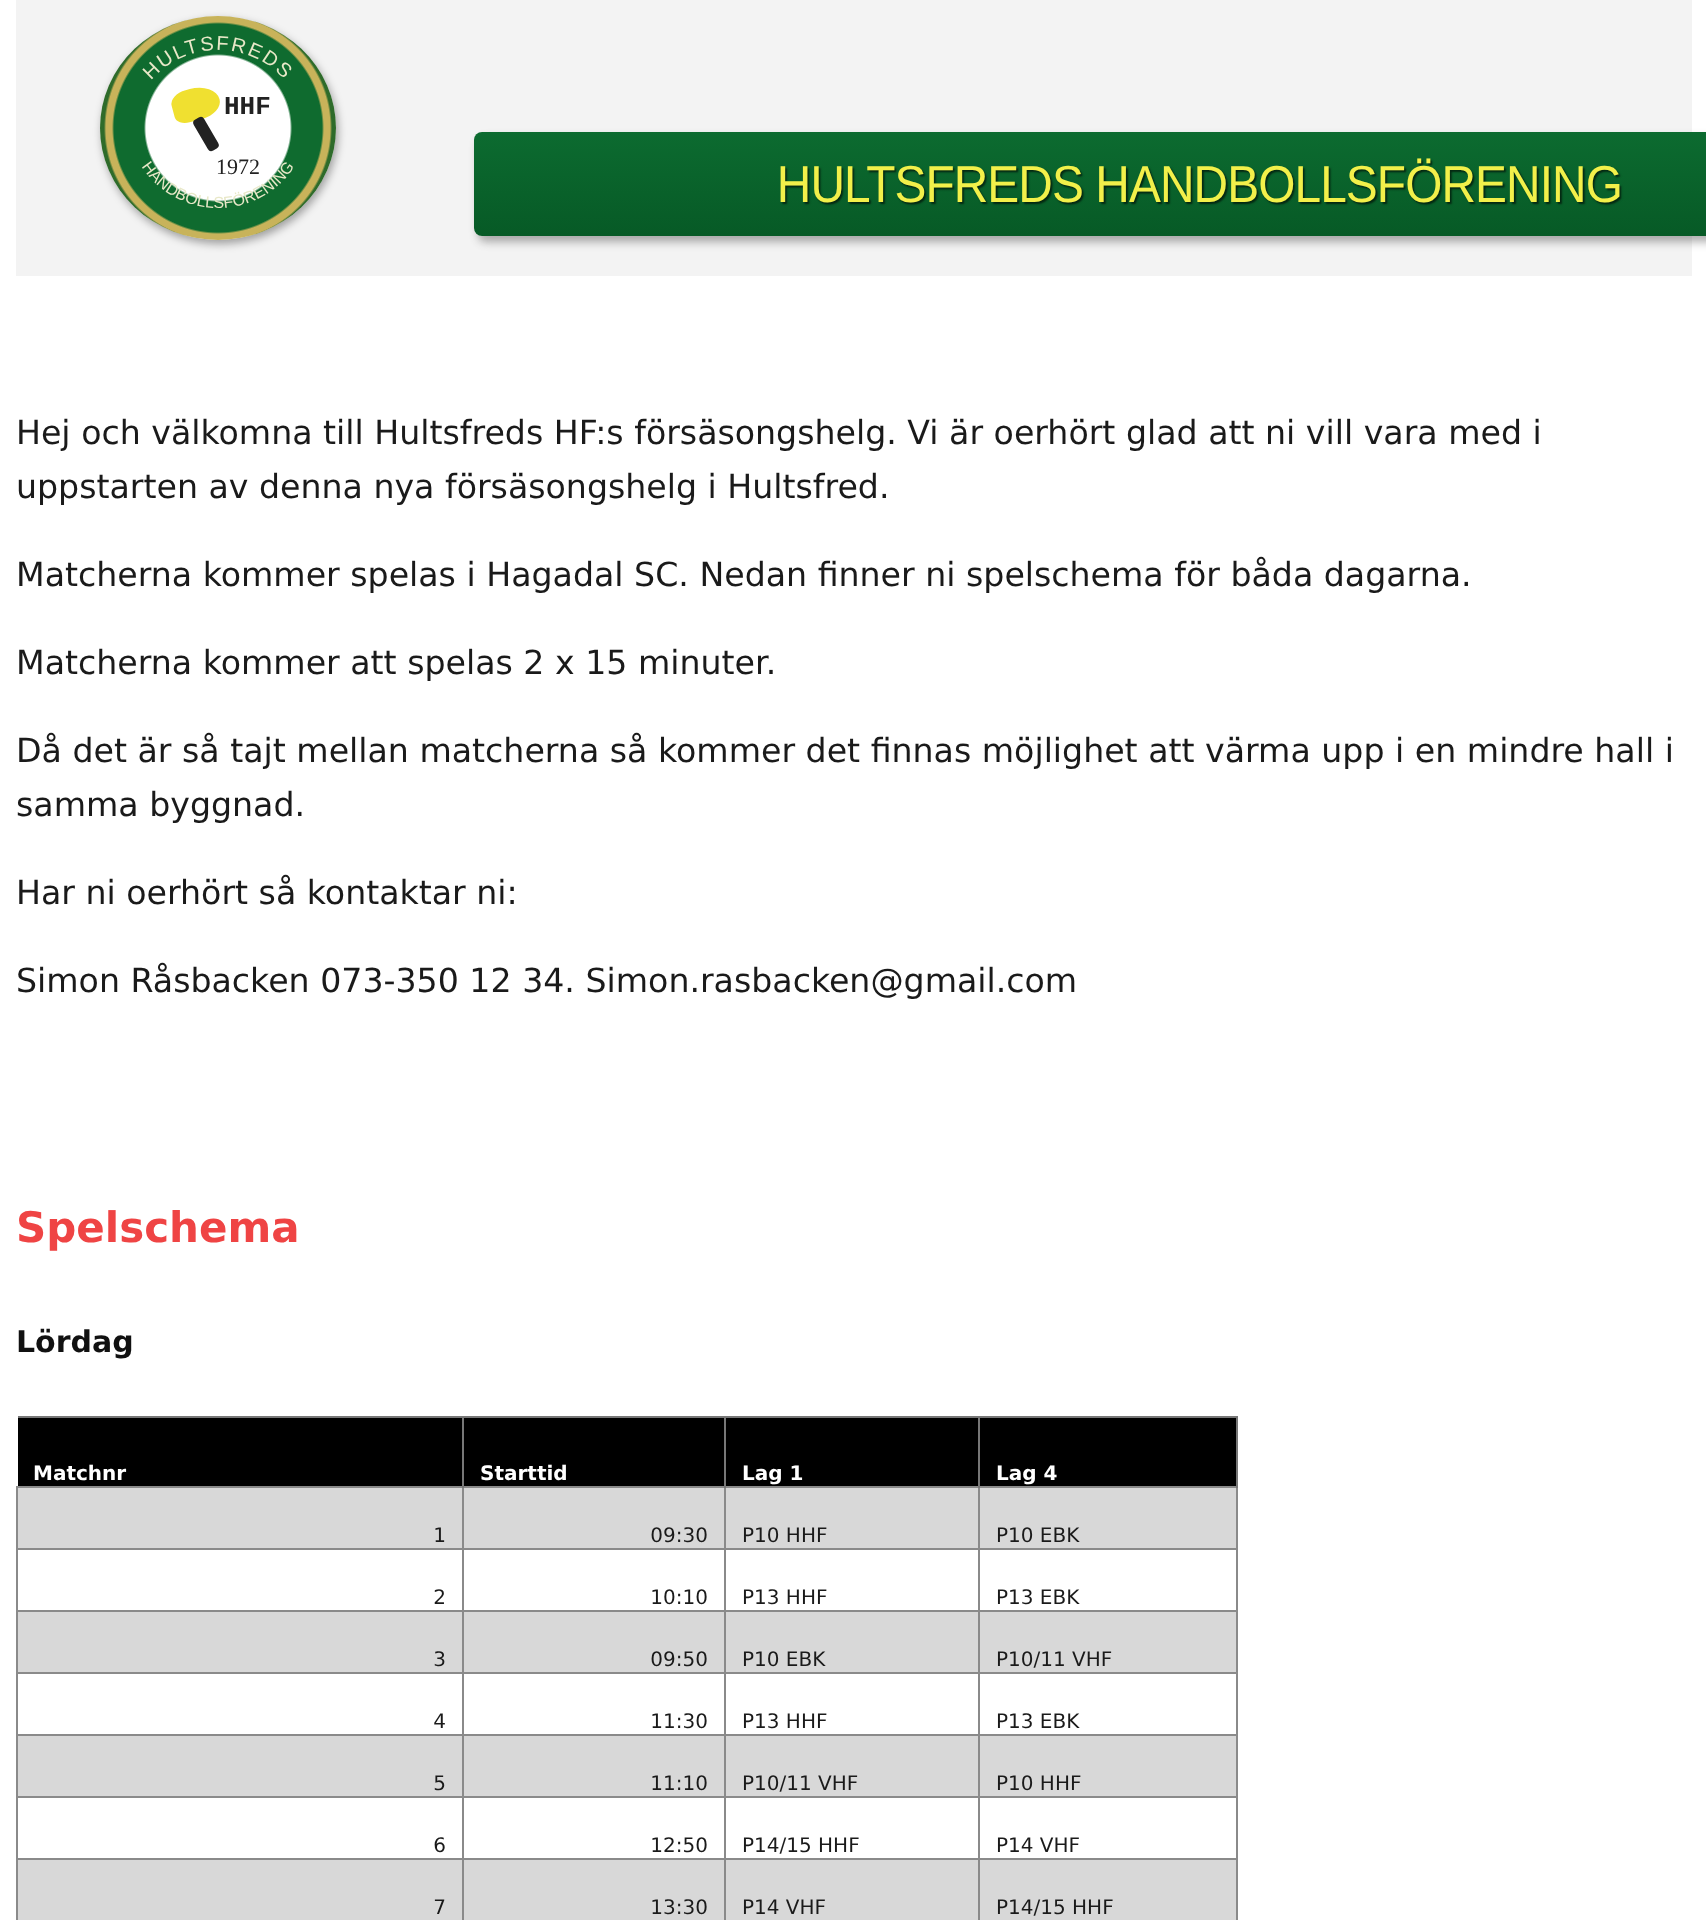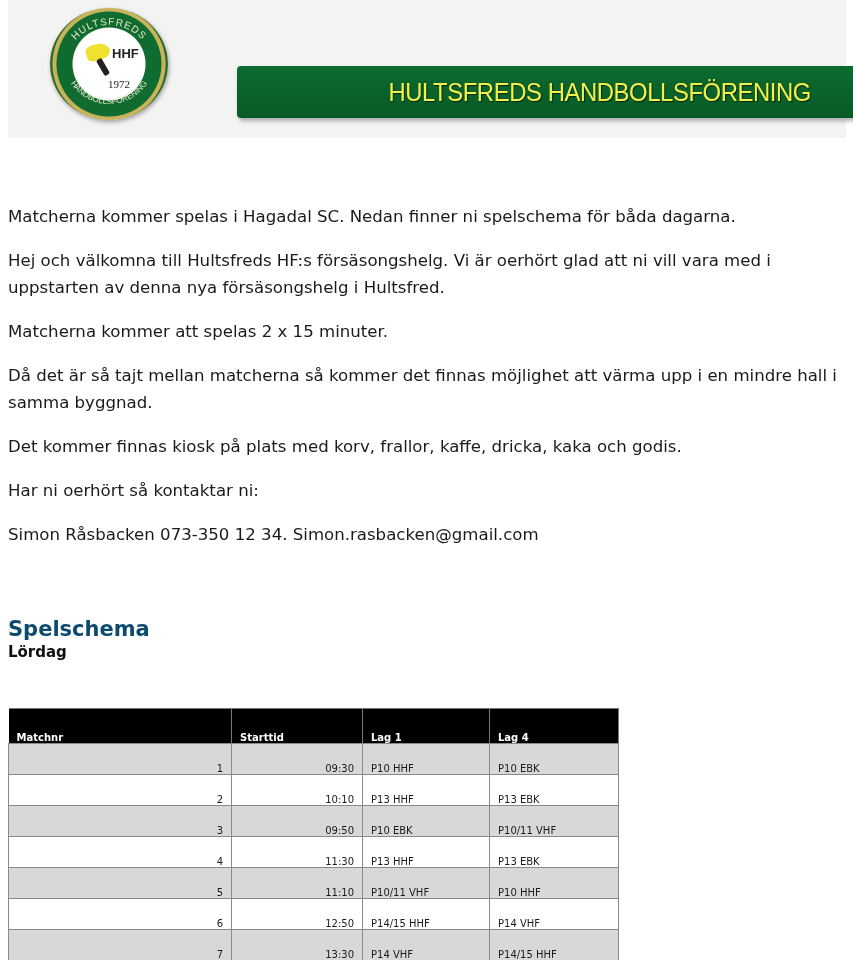--- a/index.html
+++ b/index.html
@@ -17,21 +17,21 @@
     .logo {
       position: absolute; left: 42px; top: 8px; width: 118px; height: 112px;
       border-radius: 50%;
       background: radial-gradient(circle at 50% 50%, #ffffff 0 36px, #0f6b2f 37px 52px, #c8b35a 53px 56px, #2e6b2a 57px);
       box-shadow: 1px 2px 4px rgba(0,0,0,0.35);
     }
     .logo-ring-text {
       position: absolute; left: 0; top: 0; width: 118px; height: 112px;
     }
     .logo-hhf {
-      position: absolute; left: 62px; top: 38px; font-family: Liberation Sans, sans-serif;
+      position: absolute; left: 62px; top: 38px; font-family: Liberation Mono, monospace;
       font-weight: bold; font-size: 13px; color: #222;
     }
     .logo-year {
       position: absolute; left: 58px; top: 70px; font-family: Liberation Serif, serif;
       font-size: 11px; color: #222;
     }
     .logo-blob {
       position: absolute; left: 36px; top: 36px; width: 24px; height: 16px;
       background: #f0e030; border-radius: 40% 60% 50% 30%;
       transform: rotate(-15deg);
@@ -52,25 +52,25 @@
       font-size: 26px; color: #f2f04a; letter-spacing: -0.5px;
       text-shadow: 1px 1px 1px rgba(0,0,0,0.6);
       transform: scaleX(0.92);
     }
     .content {
       position: absolute; left: 8px; top: 203px; width: 840px;
       font-size: 16.6px; line-height: 27px; color: #1a1a1a;
     }
     .content p { margin: 0 0 17px 0; }
     .h2 {
-      position: absolute; left: 8px; top: 617px;
-      font-size: 21px; font-weight: bold; color: #0c4a6e;
+      position: absolute; left: 8px; top: 602px;
+      font-size: 21px; font-weight: bold; color: #ef4444;
     }
     .h3 {
-      position: absolute; left: 8px; top: 643px;
+      position: absolute; left: 8px; top: 662px;
       font-size: 15px; font-weight: bold; color: #111;
     }
     table.schedule {
       position: absolute; left: 8px; top: 708px;
       border-collapse: collapse;
       font-size: 10px;
     }
     table.schedule th {
       background: #000; color: #fff; font-weight: bold; text-align: left;
       height: 30px; padding: 4px 8px 0 8px; vertical-align: bottom;
@@ -108,25 +108,24 @@
     <div class="logo-stick"></div>
     <span class="logo-hhf">HHF</span>
     <span class="logo-year">1972</span>
   </div>
   <div class="banner">
     <span class="banner-text">HULTSFREDS HANDBOLLSFÖRENING</span>
   </div>
 </div>
 
 <div class="content">
+  <p>Hej och välkomna till Hultsfreds HF:s försäsongshelg. Vi är oerhört glad att ni vill vara med i uppstarten av denna nya försäsongshelg i Hultsfred.</p>
   <p>Matcherna kommer spelas i Hagadal SC. Nedan finner ni spelschema för båda dagarna.</p>
-  <p>Hej och välkomna till Hultsfreds HF:s försäsongshelg. Vi är oerhört glad att ni vill vara med i uppstarten av denna nya försäsongshelg i Hultsfred.</p>
   <p>Matcherna kommer att spelas 2 x 15 minuter.</p>
   <p>Då det är så tajt mellan matcherna så kommer det finnas möjlighet att värma upp i en mindre hall i samma byggnad.</p>
-  <p>Det kommer finnas kiosk på plats med korv, frallor, kaffe, dricka, kaka och godis.</p>
   <p>Har ni oerhört så kontaktar ni:</p>
   <p>Simon Råsbacken 073-350 12 34. Simon.rasbacken@gmail.com</p>
 </div>
 
 <div class="h2">Spelschema</div>
 <div class="h3">Lördag</div>
 
 <table class="schedule">
   <thead>
     <tr>

